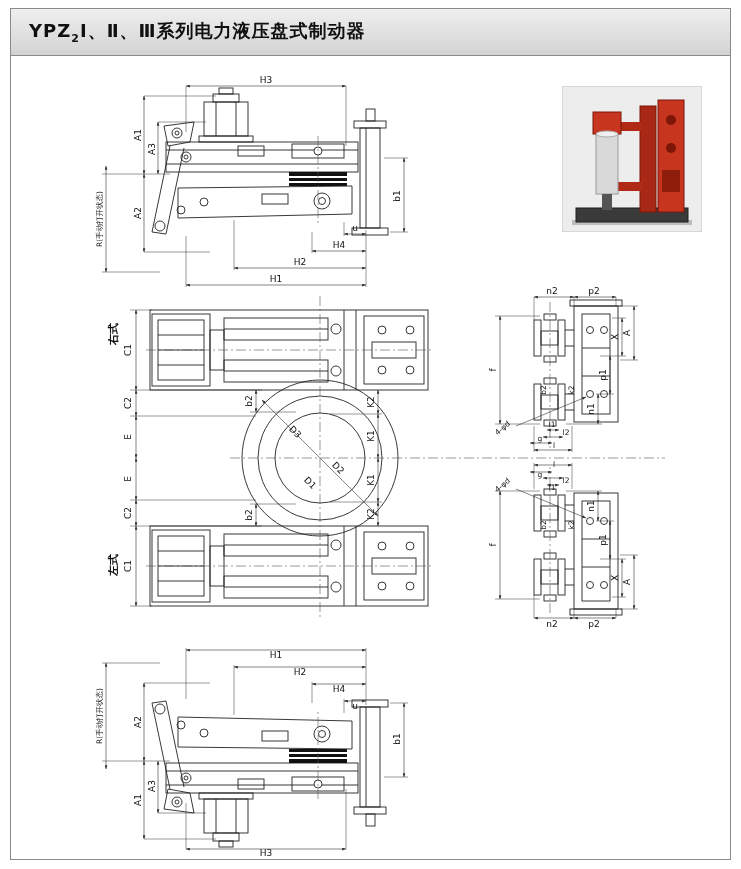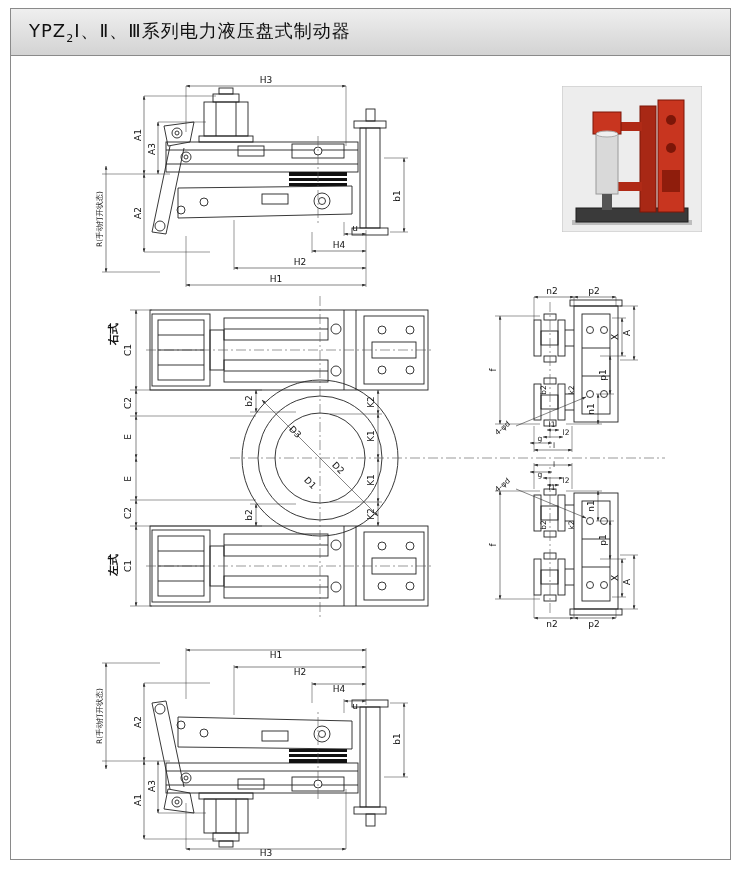--- a/index.html
+++ b/index.html
@@ -3,21 +3,21 @@
 <meta charset="utf-8">
 <style>
   * { margin:0; padding:0; box-sizing:border-box; }
   html,body { width:741px; height:869px; background:#ffffff;
     font-family:"DejaVu Sans","Liberation Sans",sans-serif; position:relative; overflow:hidden; }
   .page { position:absolute; left:10px; top:8px; width:721px; height:852px;
     border:1px solid #8a8a8a; background:#fff; }
   .header { position:absolute; left:0; top:0; right:0; height:47px;
     background:linear-gradient(#efefef,#d3d3d3); border-bottom:1px solid #8a8a8a;
     display:flex; align-items:center; padding-left:18px; }
-  .title { font-weight:normal; font-size:18px; color:#101010; letter-spacing:1px; }
+  .title { font-weight:bold; font-size:18px; color:#101010; letter-spacing:1px; }
   .title sub { font-size:11px; }
   svg.drawing { position:absolute; left:0; top:0; width:741px; height:869px; }
   .photo { position:absolute; left:562px; top:86px; width:140px; height:146px; }
   
   .s   { stroke:#222; stroke-width:0.9; fill:none; }
   .sf  { stroke:#222; stroke-width:0.9; fill:#fff; }
   .dark{ fill:#111; stroke:none; }
   .dim { stroke:#333; stroke-width:0.6; fill:none; }
   .ext { stroke:#333; stroke-width:0.5; fill:none; }
   .cl  { stroke:#555; stroke-width:0.6; stroke-dasharray:10 3 2 3; fill:none; }

